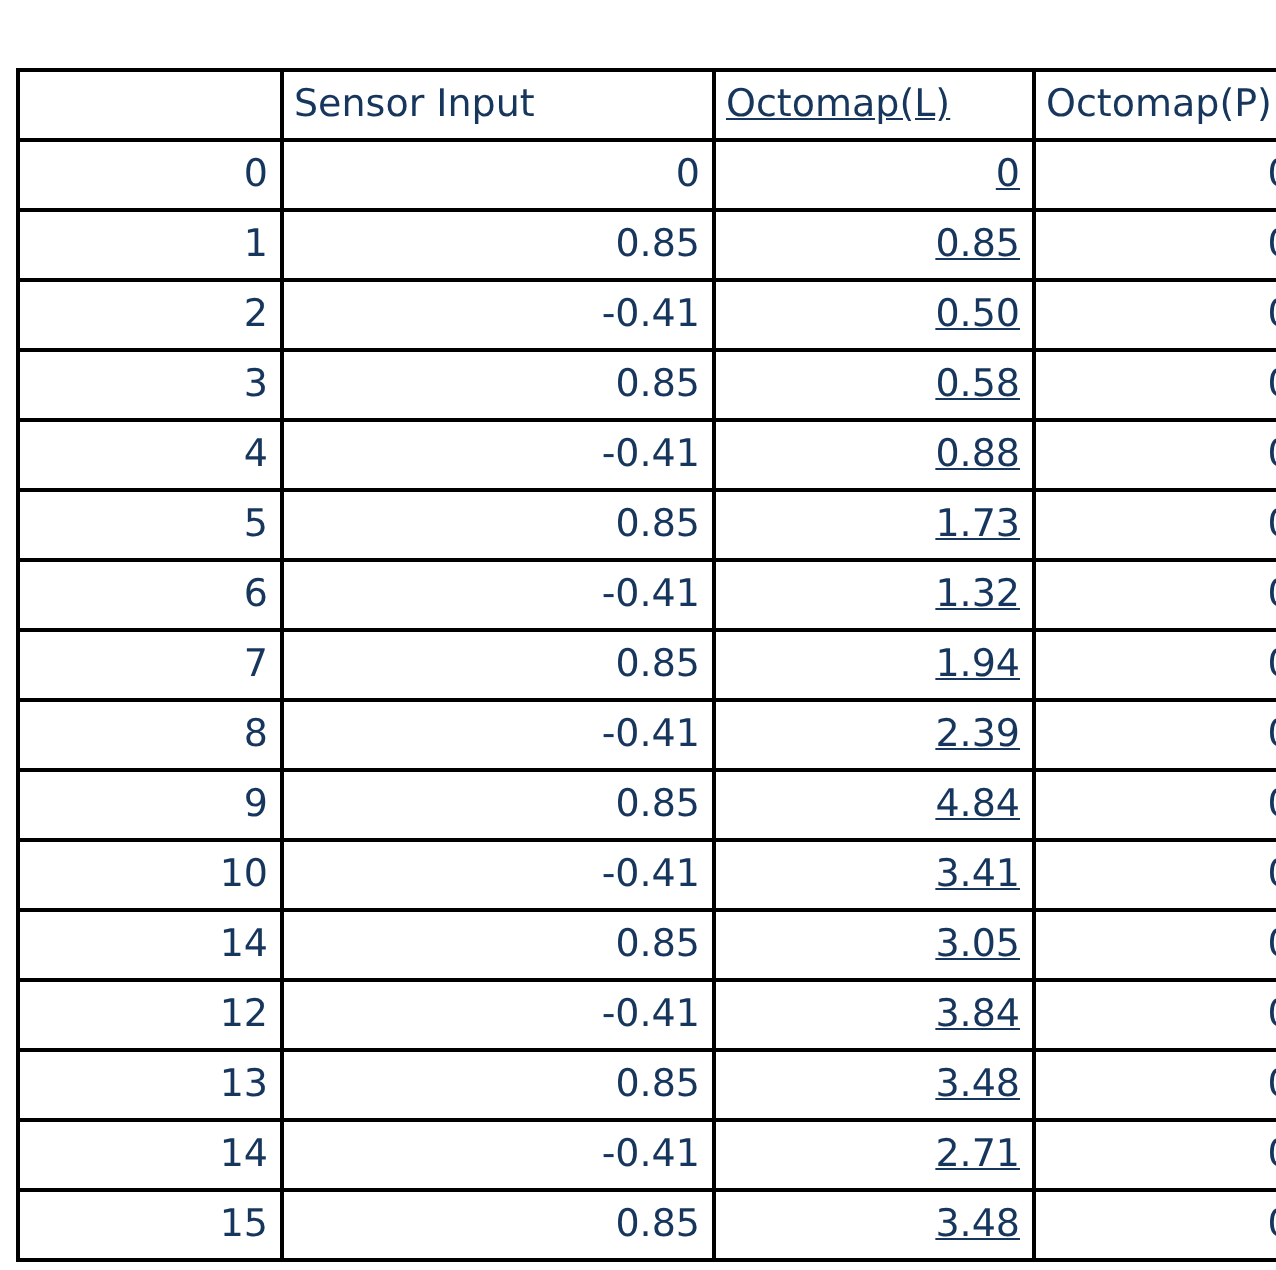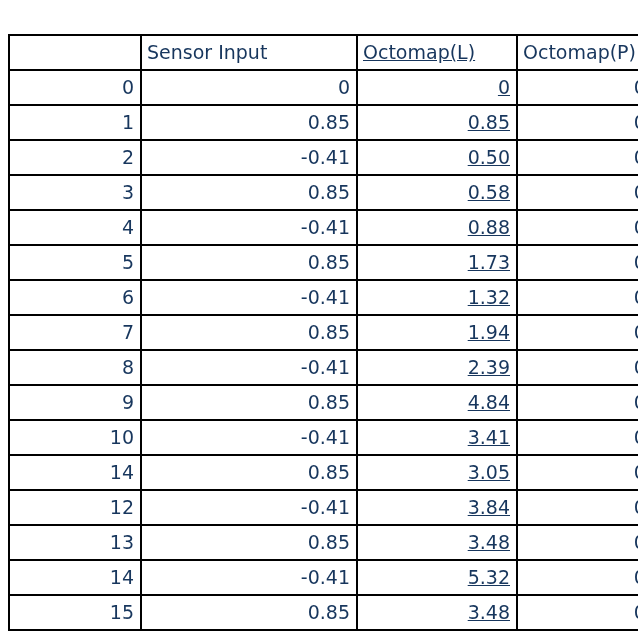--- a/index.html
+++ b/index.html
@@ -170,21 +170,21 @@
         </tr>
         <tr>
           <td class="c-idx num">13</td>
           <td class="c-sens num">0.85</td>
           <td class="c-ol num">3.48</td>
           <td class="c-op num">0.97</td>
         </tr>
         <tr>
           <td class="c-idx num">14</td>
           <td class="c-sens num">-0.41</td>
-          <td class="c-ol num">5.32</td>
+          <td class="c-ol num">2.71</td>
           <td class="c-op num">0.96</td>
         </tr>
         <tr>
           <td class="c-idx num">15</td>
           <td class="c-sens num">0.85</td>
           <td class="c-ol num">3.48</td>
           <td class="c-op num">0.97</td>
         </tr>
       </tbody>
   </table>

